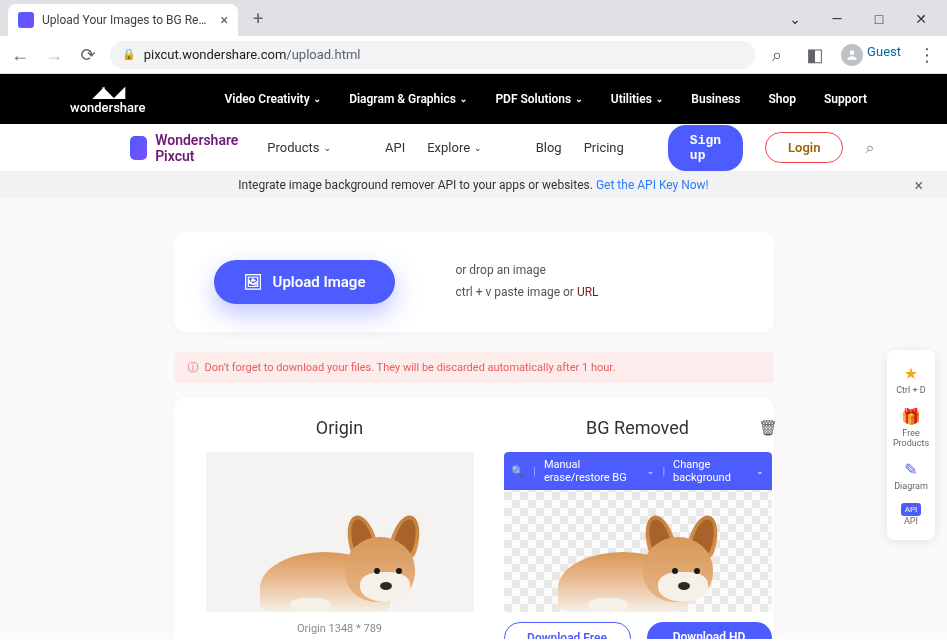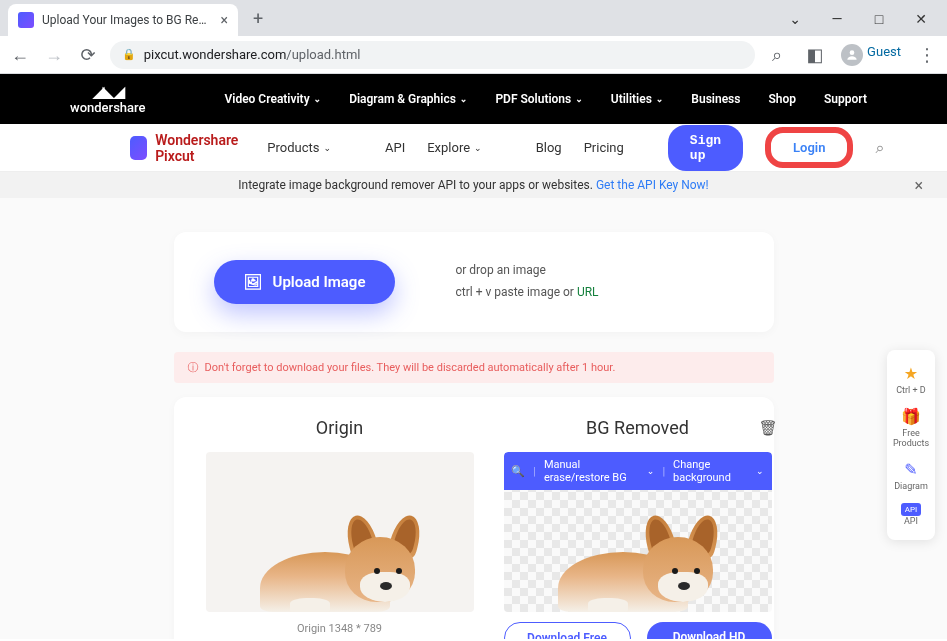--- a/index.html
+++ b/index.html
@@ -30,38 +30,38 @@
 
 .top-nav { background: #000; height: 50px; display: flex; align-items: center; padding: 0 80px 0 70px; }
 .ws-logo { color: #fff; font-size: 13px; font-weight: 500; display: flex; flex-direction: column; align-items: center; line-height: 1.1; }
 .ws-logo-icon { font-size: 16px; letter-spacing: -2px; }
 .top-nav-items { margin-left: auto; display: flex; gap: 28px; justify-content: space-between; }
 .top-nav-items a { color: #fff; font-size: 12px; font-weight: 600; text-decoration: none; display: flex; align-items: center; gap: 4px; cursor: pointer; }
 .chev { font-size: 9px; }
 
 
 .app-nav { height: 48px; display: flex; align-items: center; padding: 0 130px; gap: 22px; border-bottom: 1px solid #eee; background: #fff; }
-.pixcut-logo { display: flex; align-items: center; gap: 8px; font-weight: 600; font-size: 14px; color: #b91c1c; }
+.pixcut-logo { display: flex; align-items: center; gap: 8px; font-weight: 600; font-size: 14px; color: #701a75; }
 .pixcut-icon { width: 24px; height: 24px; background: linear-gradient(135deg,#4d5cff,#7d4dff); border-radius: 5px; }
 .app-nav-link { font-size: 13px; color: #333; cursor: pointer; display: flex; align-items: center; gap: 4px; }
 .btn-signup { background: #4d5cff; color: #fff; border-radius: 18px; padding: 8px 22px; font-size: 13px; font-weight: 600; cursor: pointer; font-family: Liberation Mono, monospace; }
-.btn-login { border: 6px solid #ef4444; color: #3b82f6; border-radius: 18px; padding: 7px 22px; font-size: 13px; font-weight: 600; cursor: pointer; }
+.btn-login { border: 1px solid #ef4444; color: #a16207; border-radius: 18px; padding: 7px 22px; font-size: 13px; font-weight: 600; cursor: pointer; }
 .search-ico { color: #888; cursor: pointer; }
 
 
 .banner { background: #f2f2f2; padding: 6px 0; text-align: center; font-size: 12px; color: #333; position: relative; }
 .banner a { color: #2e7cf6; cursor: pointer; }
 .banner-close { position: absolute; right: 24px; top: 4px; color: #666; cursor: pointer; font-size: 16px; }
 
 
 .content { padding: 20px 0; overflow: auto; height: calc(641px - 36px - 38px - 50px - 48px - 28px); background: #fafafa; }
 .upload-card { width: 600px; margin: 14px auto 20px; background: #fff; border-radius: 12px; padding: 28px 40px; display: flex; align-items: center; gap: 60px; box-shadow: 0 2px 10px rgba(0,0,0,0.03); }
 .upload-btn { background: #4d5cff; color: #fff; border-radius: 24px; padding: 13px 30px; font-size: 15px; font-weight: 600; cursor: pointer; display: flex; align-items: center; gap: 10px; box-shadow: 0 10px 25px rgba(77,92,255,0.35); }
 .upload-hints { font-size: 12px; color: #555; line-height: 1.8; }
-.upload-hints a { color: #15803d; }
+.upload-hints a { color: #7f1d1d; }
 
 .warn-bar { width: 600px; margin: 0 auto 14px; background: #fdecec; color: #e85d5d; font-size: 11px; padding: 8px 14px; border-radius: 4px; display: flex; align-items: center; gap: 6px; }
 
 .result-card { width: 600px; margin: 0 auto; background: #fff; border-radius: 12px; padding: 20px 32px; box-shadow: 0 2px 10px rgba(0,0,0,0.03); }
 .result-cols { display: flex; gap: 30px; }
 .col { flex: 1; }
 .col-header { display: flex; align-items: center; justify-content: center; font-size: 18px; color: #333; margin-bottom: 14px; position: relative; }
 .trash { position: absolute; right: -6px; color: #555; cursor: pointer; font-size: 15px; }
 .img-box { width: 268px; height: 160px; background: #f5f3f1; border-radius: 4px; position: relative; overflow: hidden; }
 .action-bar { position: absolute; top: 0; left: 0; right: 0; background: #4d5cff; color: #fff; font-size: 11px; padding: 6px 8px; display: flex; align-items: center; gap: 8px; border-radius: 4px 4px 0 0; }

